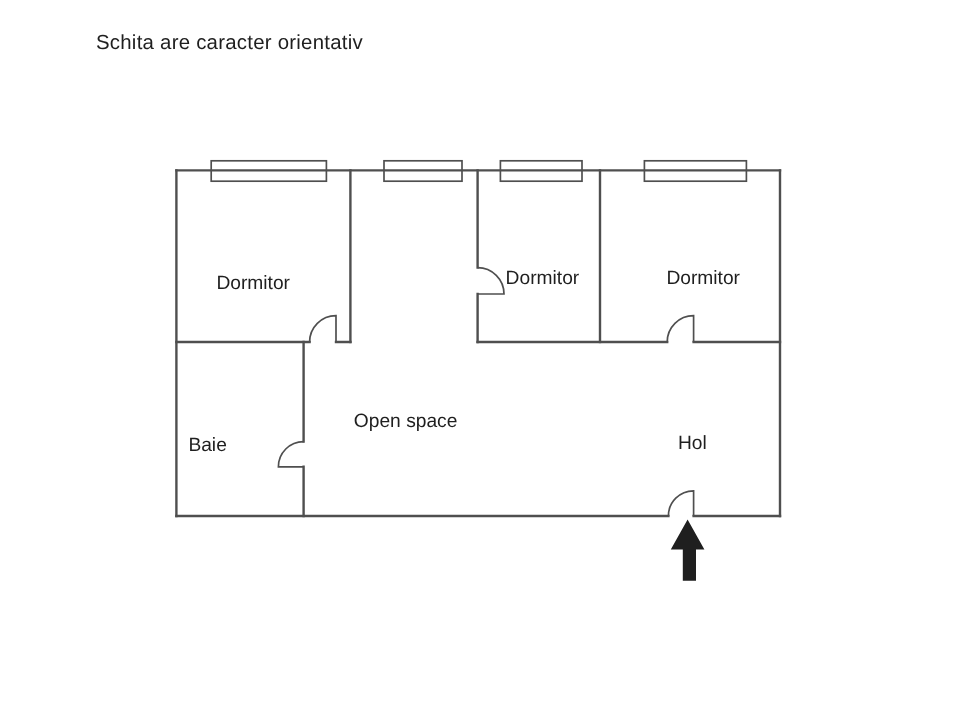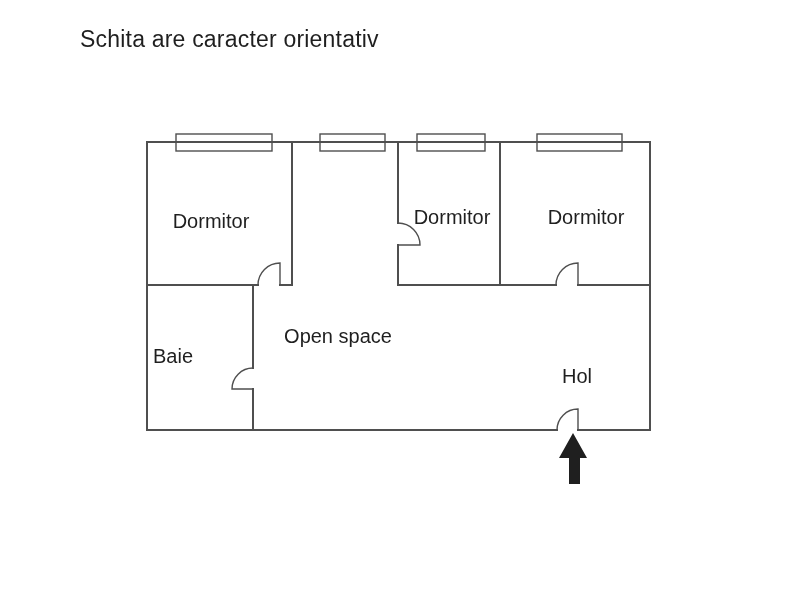--- a/index.html
+++ b/index.html
@@ -12,31 +12,32 @@
     position: relative;
     width: 800px;
     height: 603px;
     background: var(--background, #ffffff);
     overflow: hidden;
   }
   .page-title {
     position: absolute;
     left: 80px;
     top: 26px;
-    font-size: 23px;
+    font-size: 17px;
     color: var(--text, #1f1f1f);
     letter-spacing: 0.2px;
     white-space: nowrap;
   }
   .room-label {
     position: absolute;
     transform: translate(-50%, -50%);
-    font-size: 20px;
+    font-size: 16px;
     color: var(--text, #1f1f1f);
     white-space: nowrap;
+    margin-top: 16px;
   }
   svg.plan {
     position: absolute;
     left: 0;
     top: 0;
   }
   .wall {
     stroke: var(--wall, #4f4f4f);
     stroke-width: 2;
     fill: none;
@@ -98,15 +99,15 @@
     </g>
 
     <polygon class="arrow" points="573,433 587,458 580,458 580,484 569,484 569,458 559,458"></polygon>
   </svg>
 
   <div class="room-label" style="left:211px; top:221px;">Dormitor</div>
   <div class="room-label" style="left:452px; top:217px;">Dormitor</div>
   <div class="room-label" style="left:586px; top:217px;">Dormitor</div>
   <div class="room-label" style="left:173px; top:356px;">Baie</div>
   <div class="room-label" style="left:338px; top:336px;text-align:center;">Open space</div>
-  <div class="room-label" style="left:577px; top:376px;">Hol</div>
+  <div class="room-label" style="left:577px; top:354px;">Hol</div>
 
 </div>
 
 </body></html>

